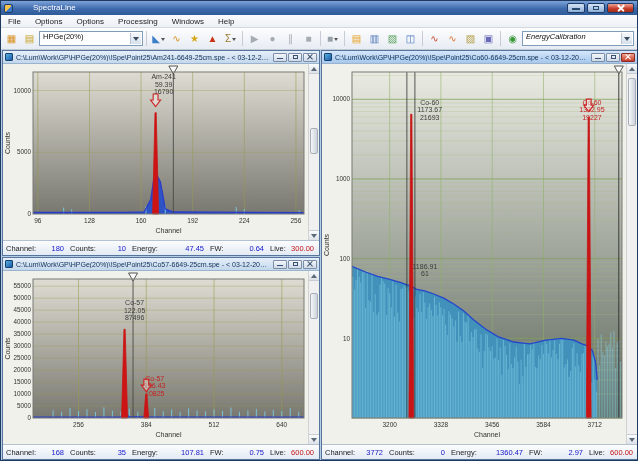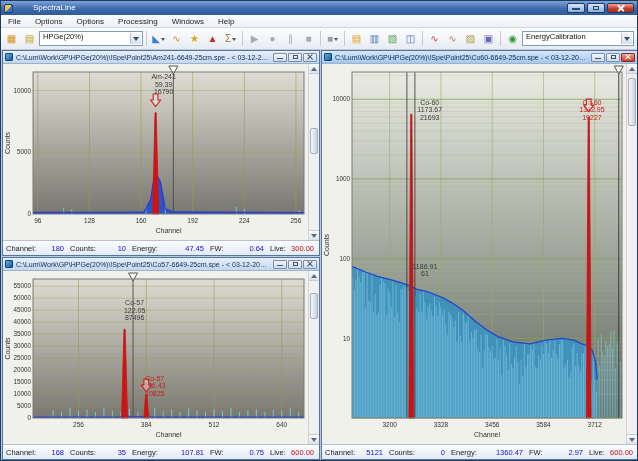--- a/index.html
+++ b/index.html
@@ -158,21 +158,21 @@
       <div class="ticon">
         <span style="color: rgb(176, 156, 64);">▨</span>
       </div>
       <div class="ticon">
         <span style="color: rgb(104, 104, 184);">▣</span>
       </div>
       <div class="tsep"></div>
       <div class="ticon">
         <span style="color: rgb(56, 152, 56);">◉</span>
       </div>
-      <div class="combo" style="width: 112px;">
+      <div class="combo" style="width: 112px; font-style: italic;">
         <span>EnergyCalibration</span>
         <span class="arr"></span>
       </div>
     </div>
 
   <div class="mdi">
 
     <div class="cwin" id="w0">
       <div class="cttl">
         <div class="wicon"></div>
@@ -637,21 +637,21 @@
           </svg>
         <div class="vscroll">
           <div class="sarr up"></div>
           <div class="sarr down"></div>
           <div class="sthumb" style="top:14px;height:48px;"></div>
         </div>
       </div>
       <div class="cstatus">
         <div class="sfield f1">
             <span>Channel:</span>
-            <span class="sval">5121</span>
+            <span class="sval">3772</span>
           </div>
         <div class="sfield f2">
             <span>Counts:</span>
             <span class="sval">0</span>
           </div>
         <div class="sfield f3">
             <span>Energy:</span>
             <span class="sval">1360.47</span>
           </div>
         <div class="sfield f4">

